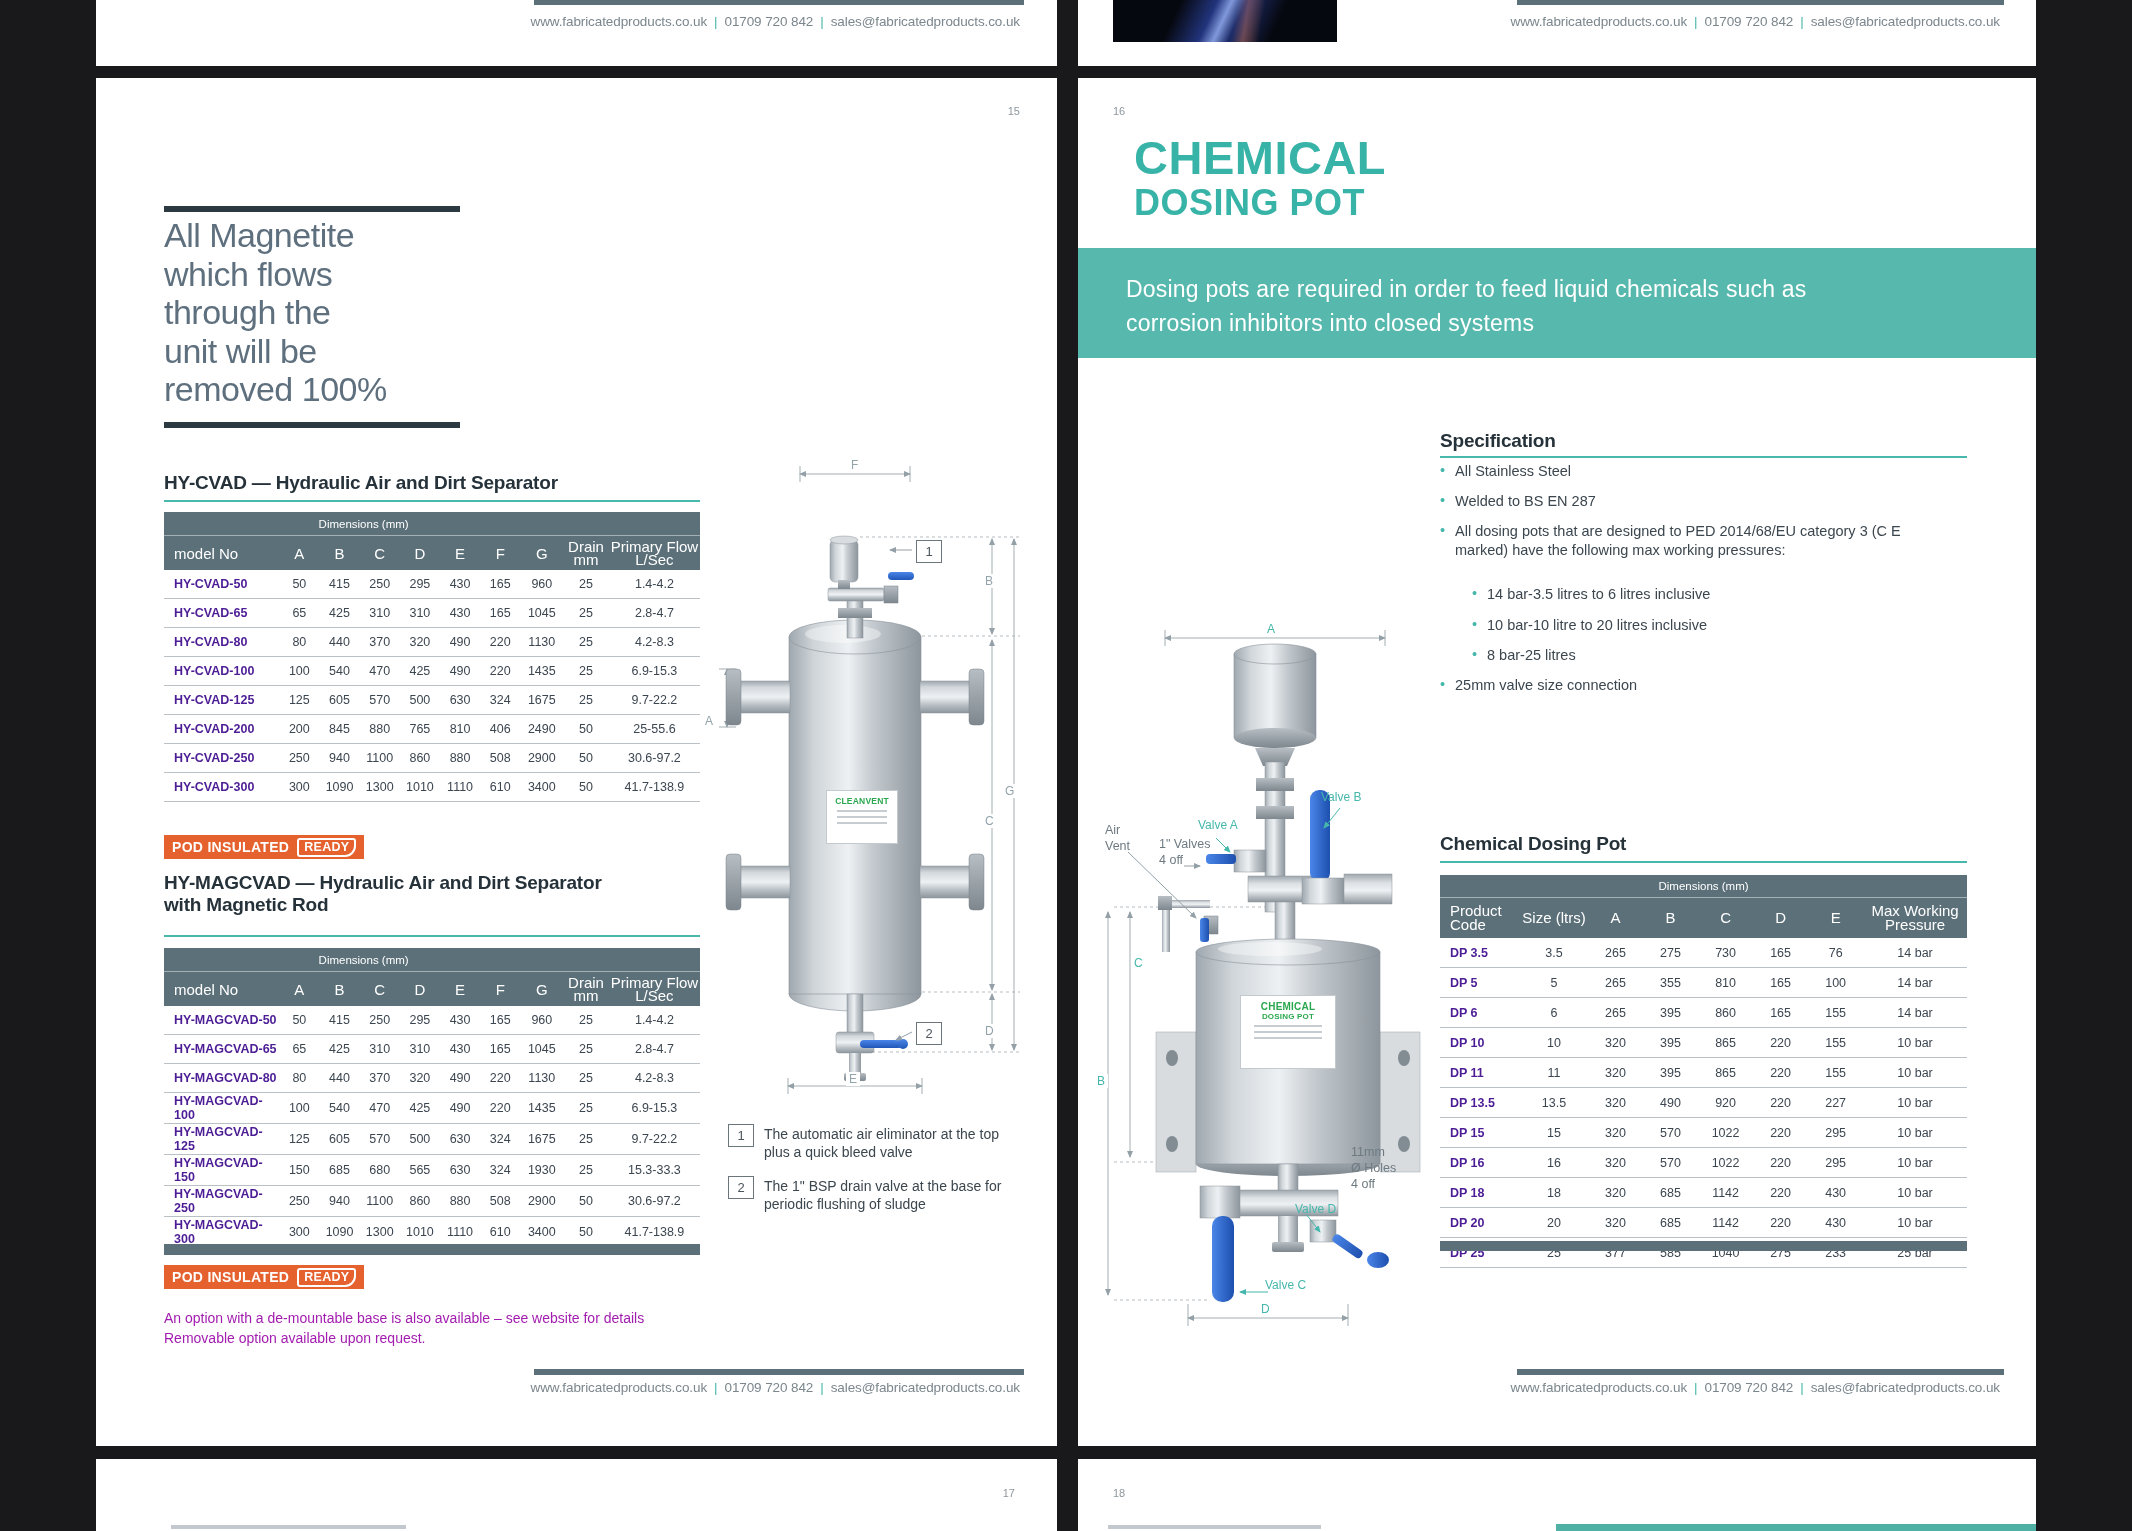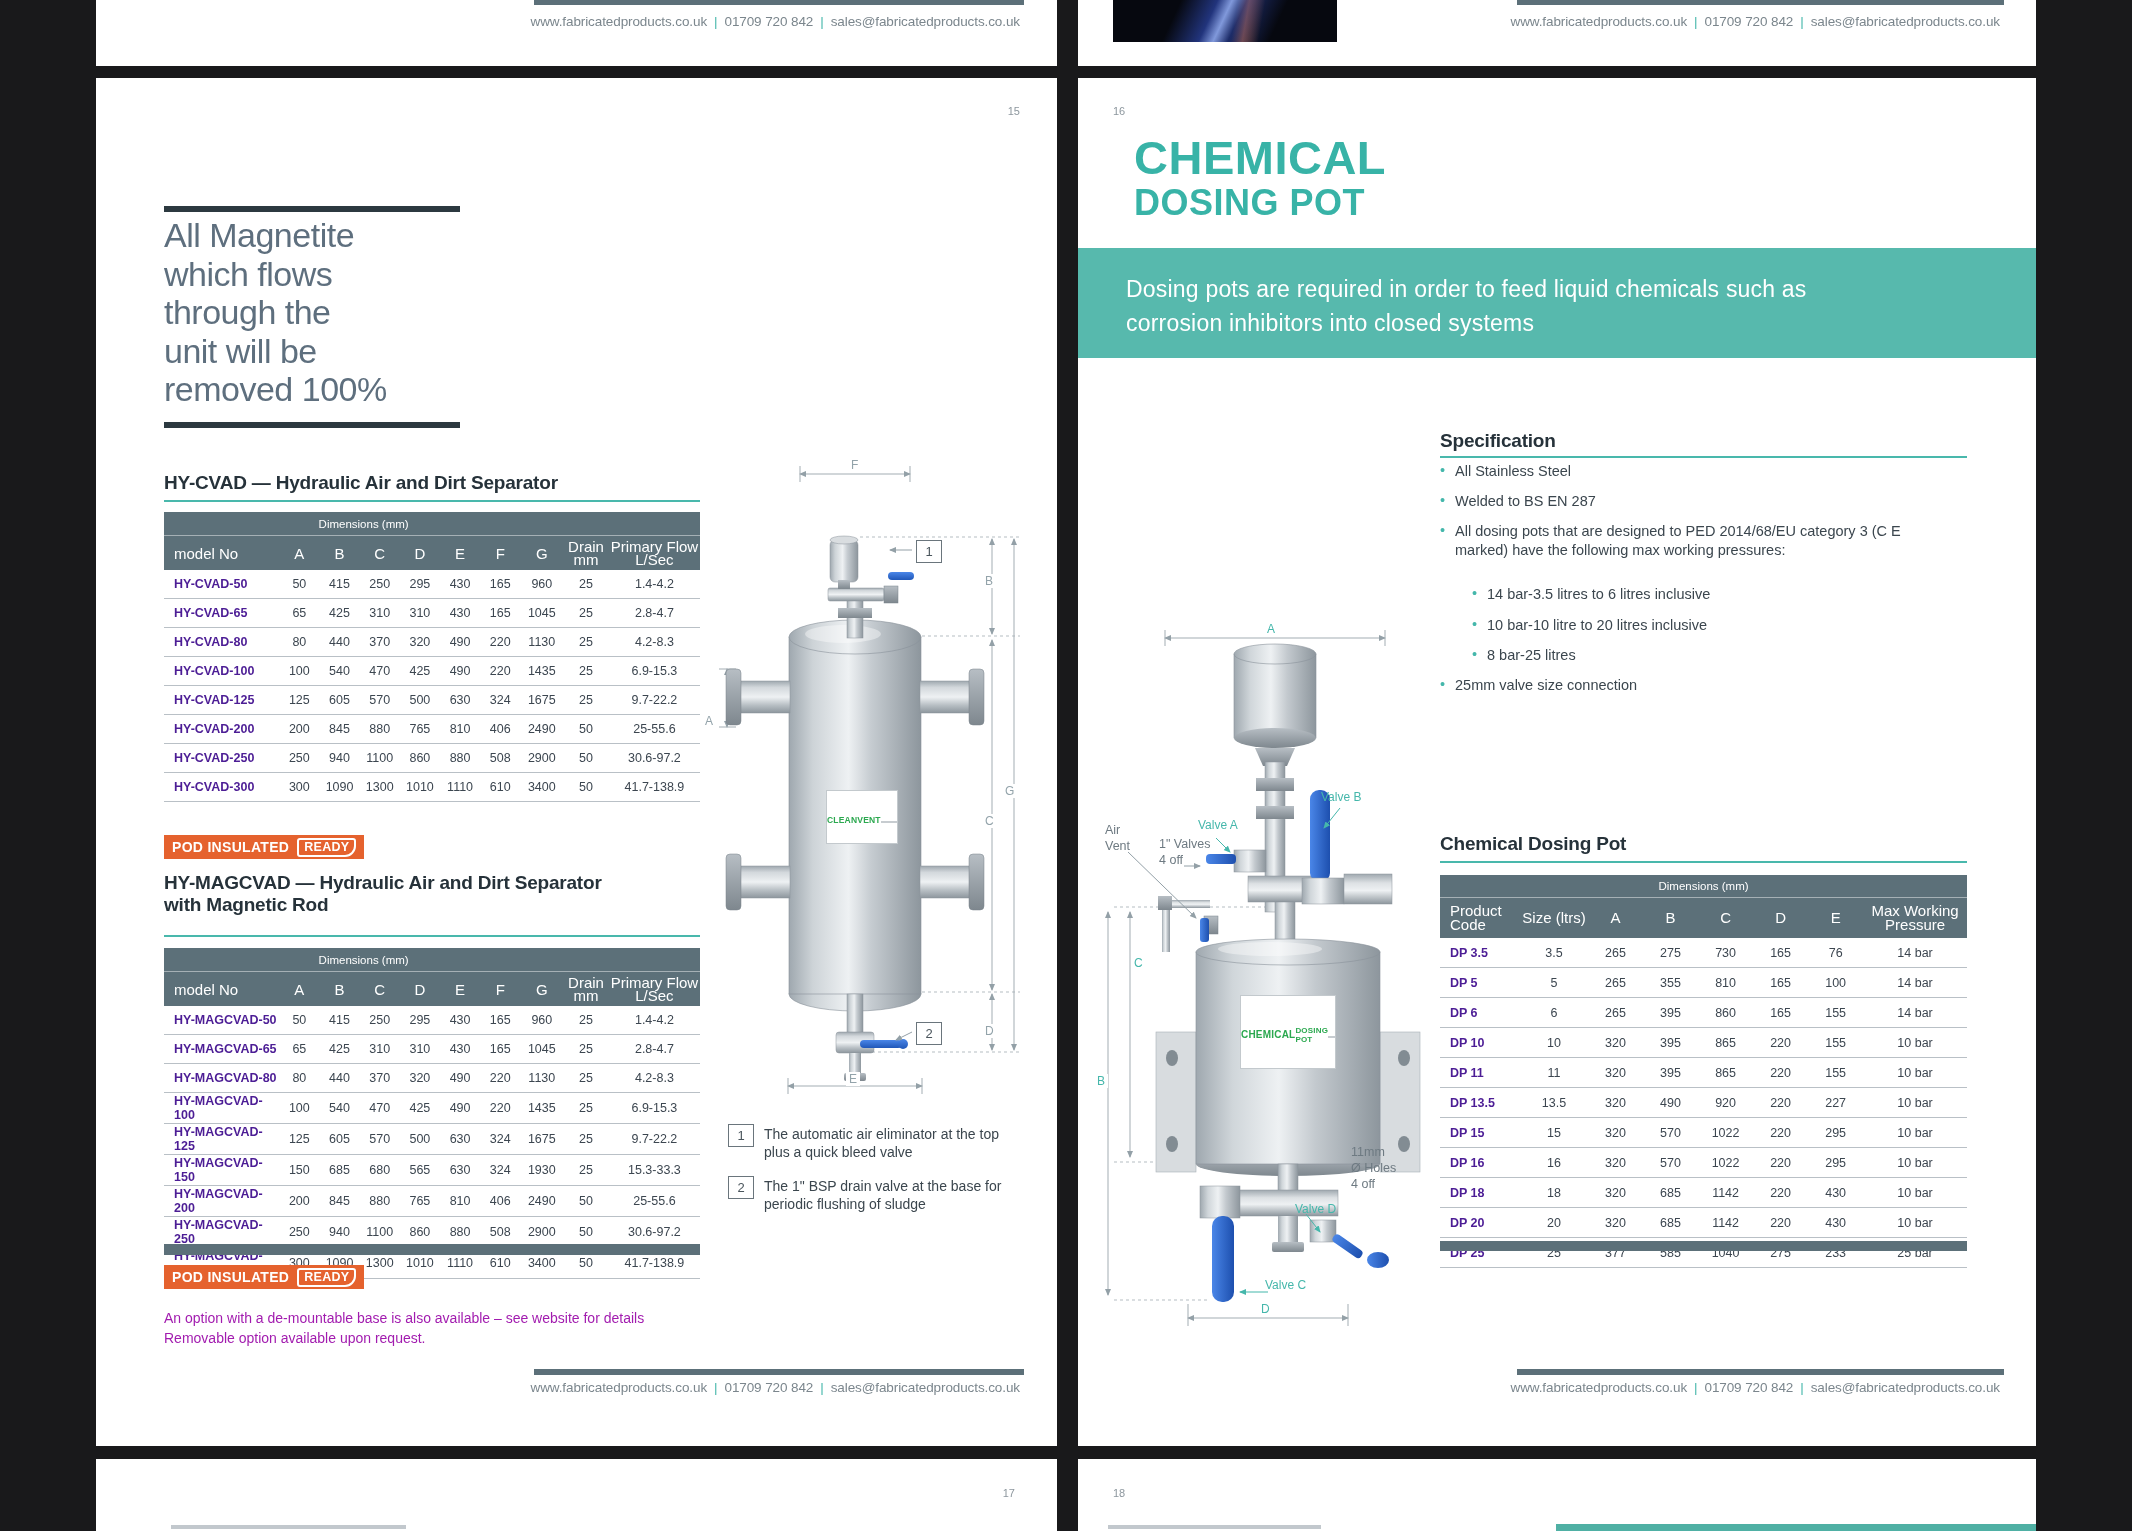--- a/index.html
+++ b/index.html
@@ -58,21 +58,21 @@
   .banner{position:absolute;background:#57b9ad;color:#fff;font-size:23px;line-height:34px;
           padding:24px 0 0 48px;white-space:pre-line;letter-spacing:.2px;box-sizing:border-box;}
   .bullet{position:absolute;font-size:14.5px;color:#3b464e;line-height:19px;white-space:pre-line;
           padding-left:15px;}
   .bullet::before{content:"•";position:absolute;left:0;top:-1px;color:#45b7ab;}
 
   
   .dlab{position:absolute;font-size:12px;color:#93a3aa;background:#fff;padding:0 3px;}
   .dlab.teal{color:#45b7ab;}
   .dlab.gray{color:#6e7a82;font-size:12.5px;line-height:16px;white-space:pre-line;background:transparent;}
-  .plate{position:absolute;background:#fff;border:1px solid #c3c9cd;display:flex;flex-direction:row;
+  .plate{position:absolute;background:#fff;border:1px solid #c3c9cd;display:flex;flex-direction:column;
          align-items:center;padding-top:5px;box-sizing:border-box;}
   .plate .g1{color:#2ba84f;font-weight:800;font-size:10px;letter-spacing:.2px;}
   .plate .g2{color:#2ba84f;font-weight:800;font-size:8px;letter-spacing:.2px;}
   .plate .tl{width:72%;height:2px;background:#c7ccd0;margin-top:4px;}
 
   .photo{position:absolute;background:#06080f;
          background-image:
            linear-gradient(115deg,transparent 28%,rgba(56,88,214,.55) 43%,rgba(150,178,255,.85) 49%,rgba(56,88,214,.45) 55%,transparent 72%),
            linear-gradient(100deg,transparent 54%,rgba(255,122,40,.5) 59%,transparent 66%);}
   .smudge{position:absolute;height:4px;background:#c2c8cd;}
@@ -352,32 +352,20 @@
               <td class="model">HY-MAGCVAD-150</td>
               <td>150</td>
               <td>685</td>
               <td>680</td>
               <td>565</td>
               <td>630</td>
               <td>324</td>
               <td>1930</td>
               <td>25</td>
               <td>15.3-33.3</td>
-            </tr>
-            <tr>
-              <td class="model">HY-MAGCVAD-200</td>
-              <td>200</td>
-              <td>845</td>
-              <td>880</td>
-              <td>765</td>
-              <td>810</td>
-              <td>406</td>
-              <td>2490</td>
-              <td>50</td>
-              <td>25-55.6</td>
             </tr>
             <tr>
               <td class="model">HY-MAGCVAD-250</td>
               <td>250</td>
               <td>940</td>
               <td>1100</td>
               <td>860</td>
               <td>880</td>
               <td>508</td>
               <td>2900</td>

